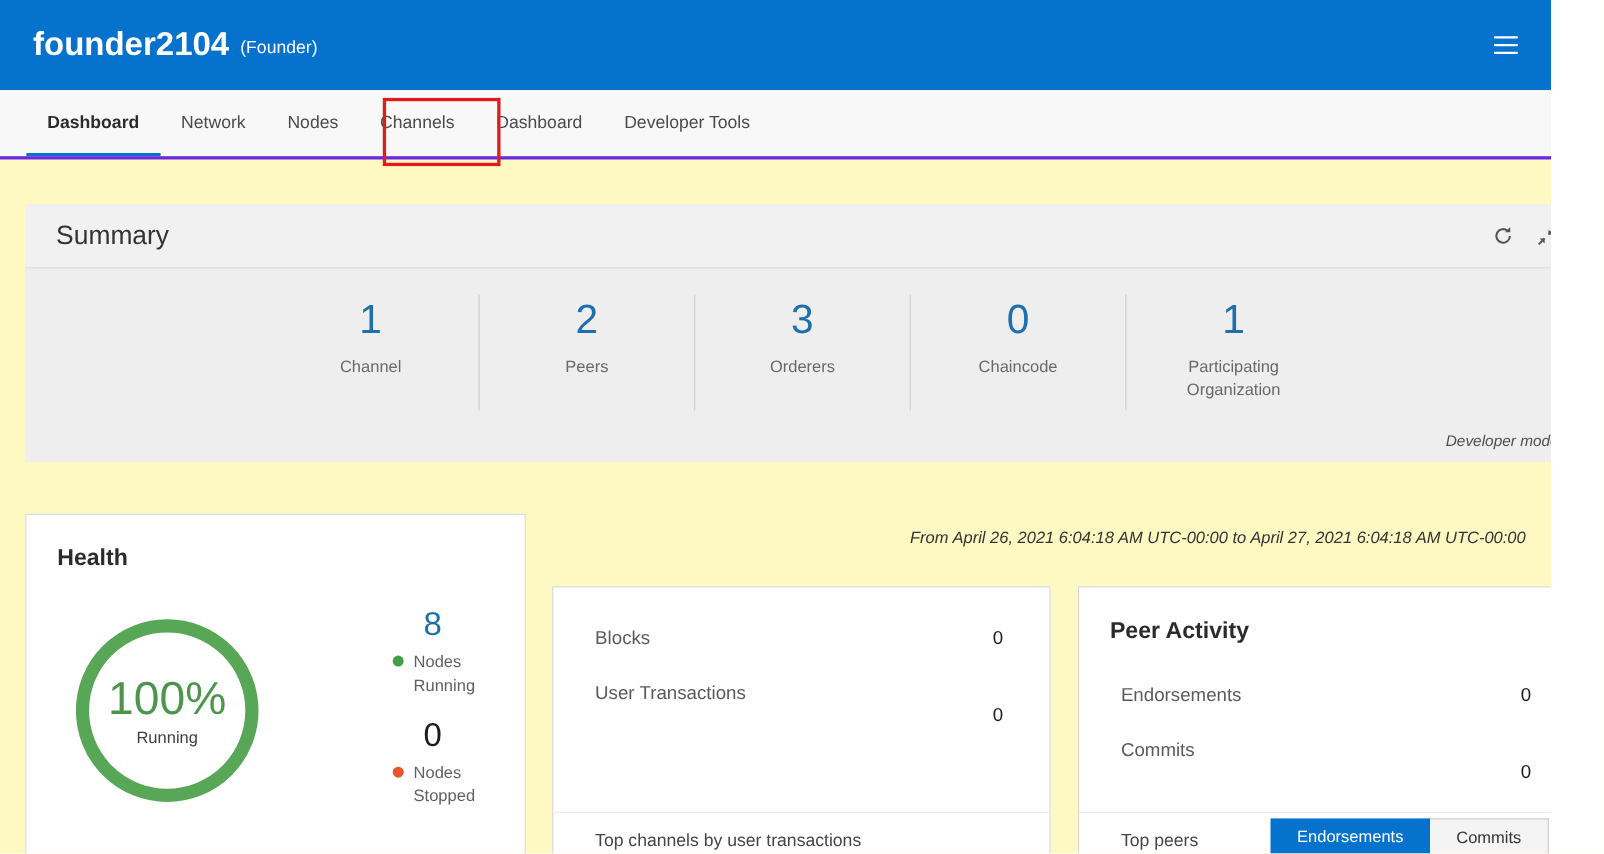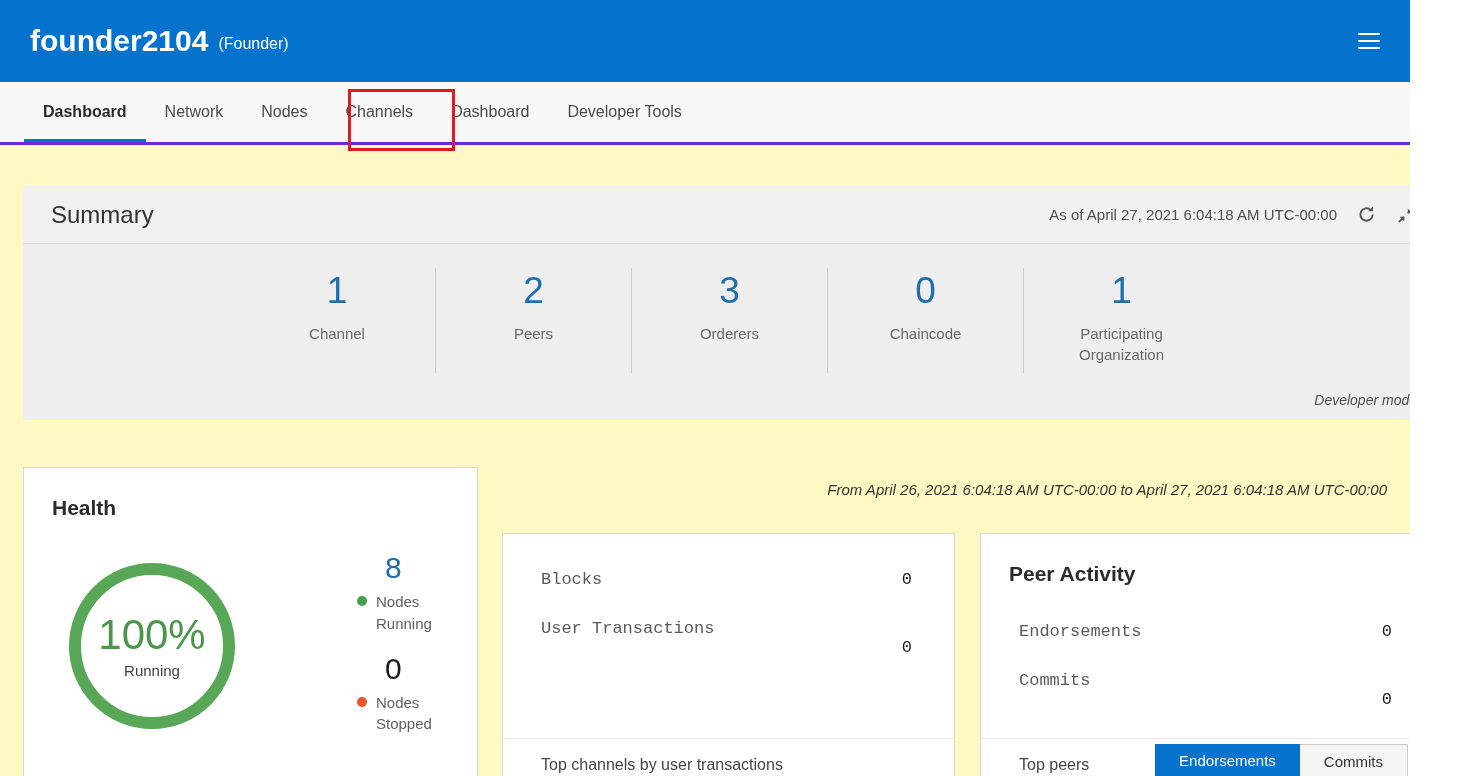--- a/index.html
+++ b/index.html
@@ -89,21 +89,21 @@
     margin-left:auto; width:36px; height:100%; display:flex; align-items:center; justify-content:center;
     color:#6b6b6b; font-size:11px; border-left:1px solid #e3e3e3;
   }
   .date-range {
     position:absolute; right:23px; top:481px; font-style:italic; font-size:15px; color:#333;
   }
 
   
   #channel-card { left:502px; top:533px; width:453px; height:282px; }
   #peer-card    { left:980px; top:533px; width:455px; height:282px; }
-  .act-rows { margin-top:36px;font-family:Liberation Mono, monospace; }
+  .act-rows { margin-top:36px; }
   .act-row { display:flex; padding:0 42px 0 38px; font-size:17px; }
   .act-row + .act-row { margin-top:30px;flex-direction:column; }
   .act-label { color:#5a5a5a; }
   .act-value { margin-left:auto; color:#1c1c1c; }
   .card-divider { position:absolute; left:0; right:0; top:204px; border-top:1px solid #ececec; }
   .card-footer { position:absolute; left:38px; top:222px; font-size:16px; color:#454545; }
   .toggle-group { position:absolute; right:26px; top:210px; display:flex; }
   .toggle-btn { font-size:15px; padding:8px 24px; cursor:pointer; }
   .toggle-btn.active { background:var(--accent,#0572ce); color:#fff; }
   .toggle-btn.inactive { background:#f4f4f4; color:#333; border:1px solid #c9c9c9; border-left:none; }
@@ -130,21 +130,20 @@
     <div class="tab">Channels</div>
     <div class="tab">Dashboard</div>
     <div class="tab">Developer Tools</div>
   </div>
   <div class="annotation-box"></div>
 
   <div class="summary">
     <div class="summary-header">
       <span class="summary-title">Summary</span>
       <div class="summary-right">
-        <span class="as-of">As of April 27, 2021 6:04:18 AM UTC-00:00</span>
         <span class="icon-btn">
           <svg width="19" height="19" viewBox="0 0 20 20" fill="none">
             <path d="M16.5 10a6.5 6.5 0 1 1-2.2-4.9" stroke="#555" stroke-width="2" fill="none"></path>
             <path d="M16.8 1.5v5h-5z" fill="#555"></path>
           </svg>
         </span>
         <span class="icon-btn">
           <svg width="18" height="18" viewBox="0 0 20 20" fill="none">
             <path d="M18 2l-6 6" stroke="#555" stroke-width="2"></path>
             <path d="M12 3v5h5z" fill="#555"></path>

